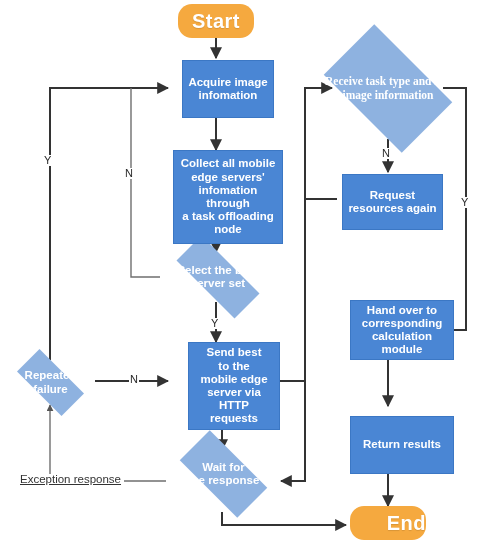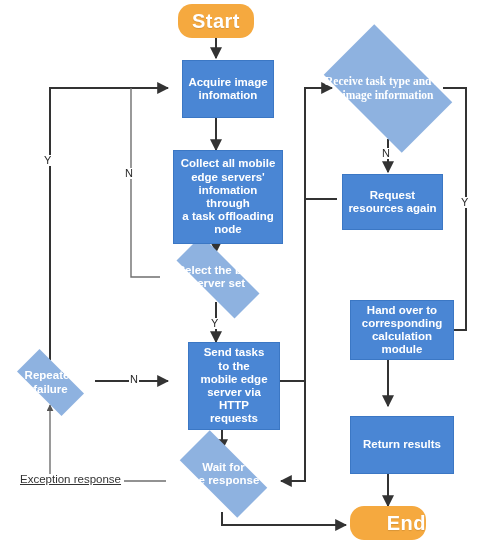--- a/index.html
+++ b/index.html
@@ -161,21 +161,21 @@
 
   <div class="node node-process" style="left:161px; top:150px; width:110px; height:94px;">
     <span>Collect all mobile
 edge servers'
 infomation through
 a task offloading
 node</span>
   </div>
 
   <div class="node node-process" style="left:176px; top:342px; width:92px; height:88px;">
-    <span>Send tasks
+    <span>Send best
 to the
 mobile edge
 server via
 HTTP
 requests</span>
   </div>
 
   <div class="node node-decision" style="left:6px; top:360px; width:89px; height:45px;">
     <span class="diamond-shape"></span>
     <span class="dec-label">Repeated

